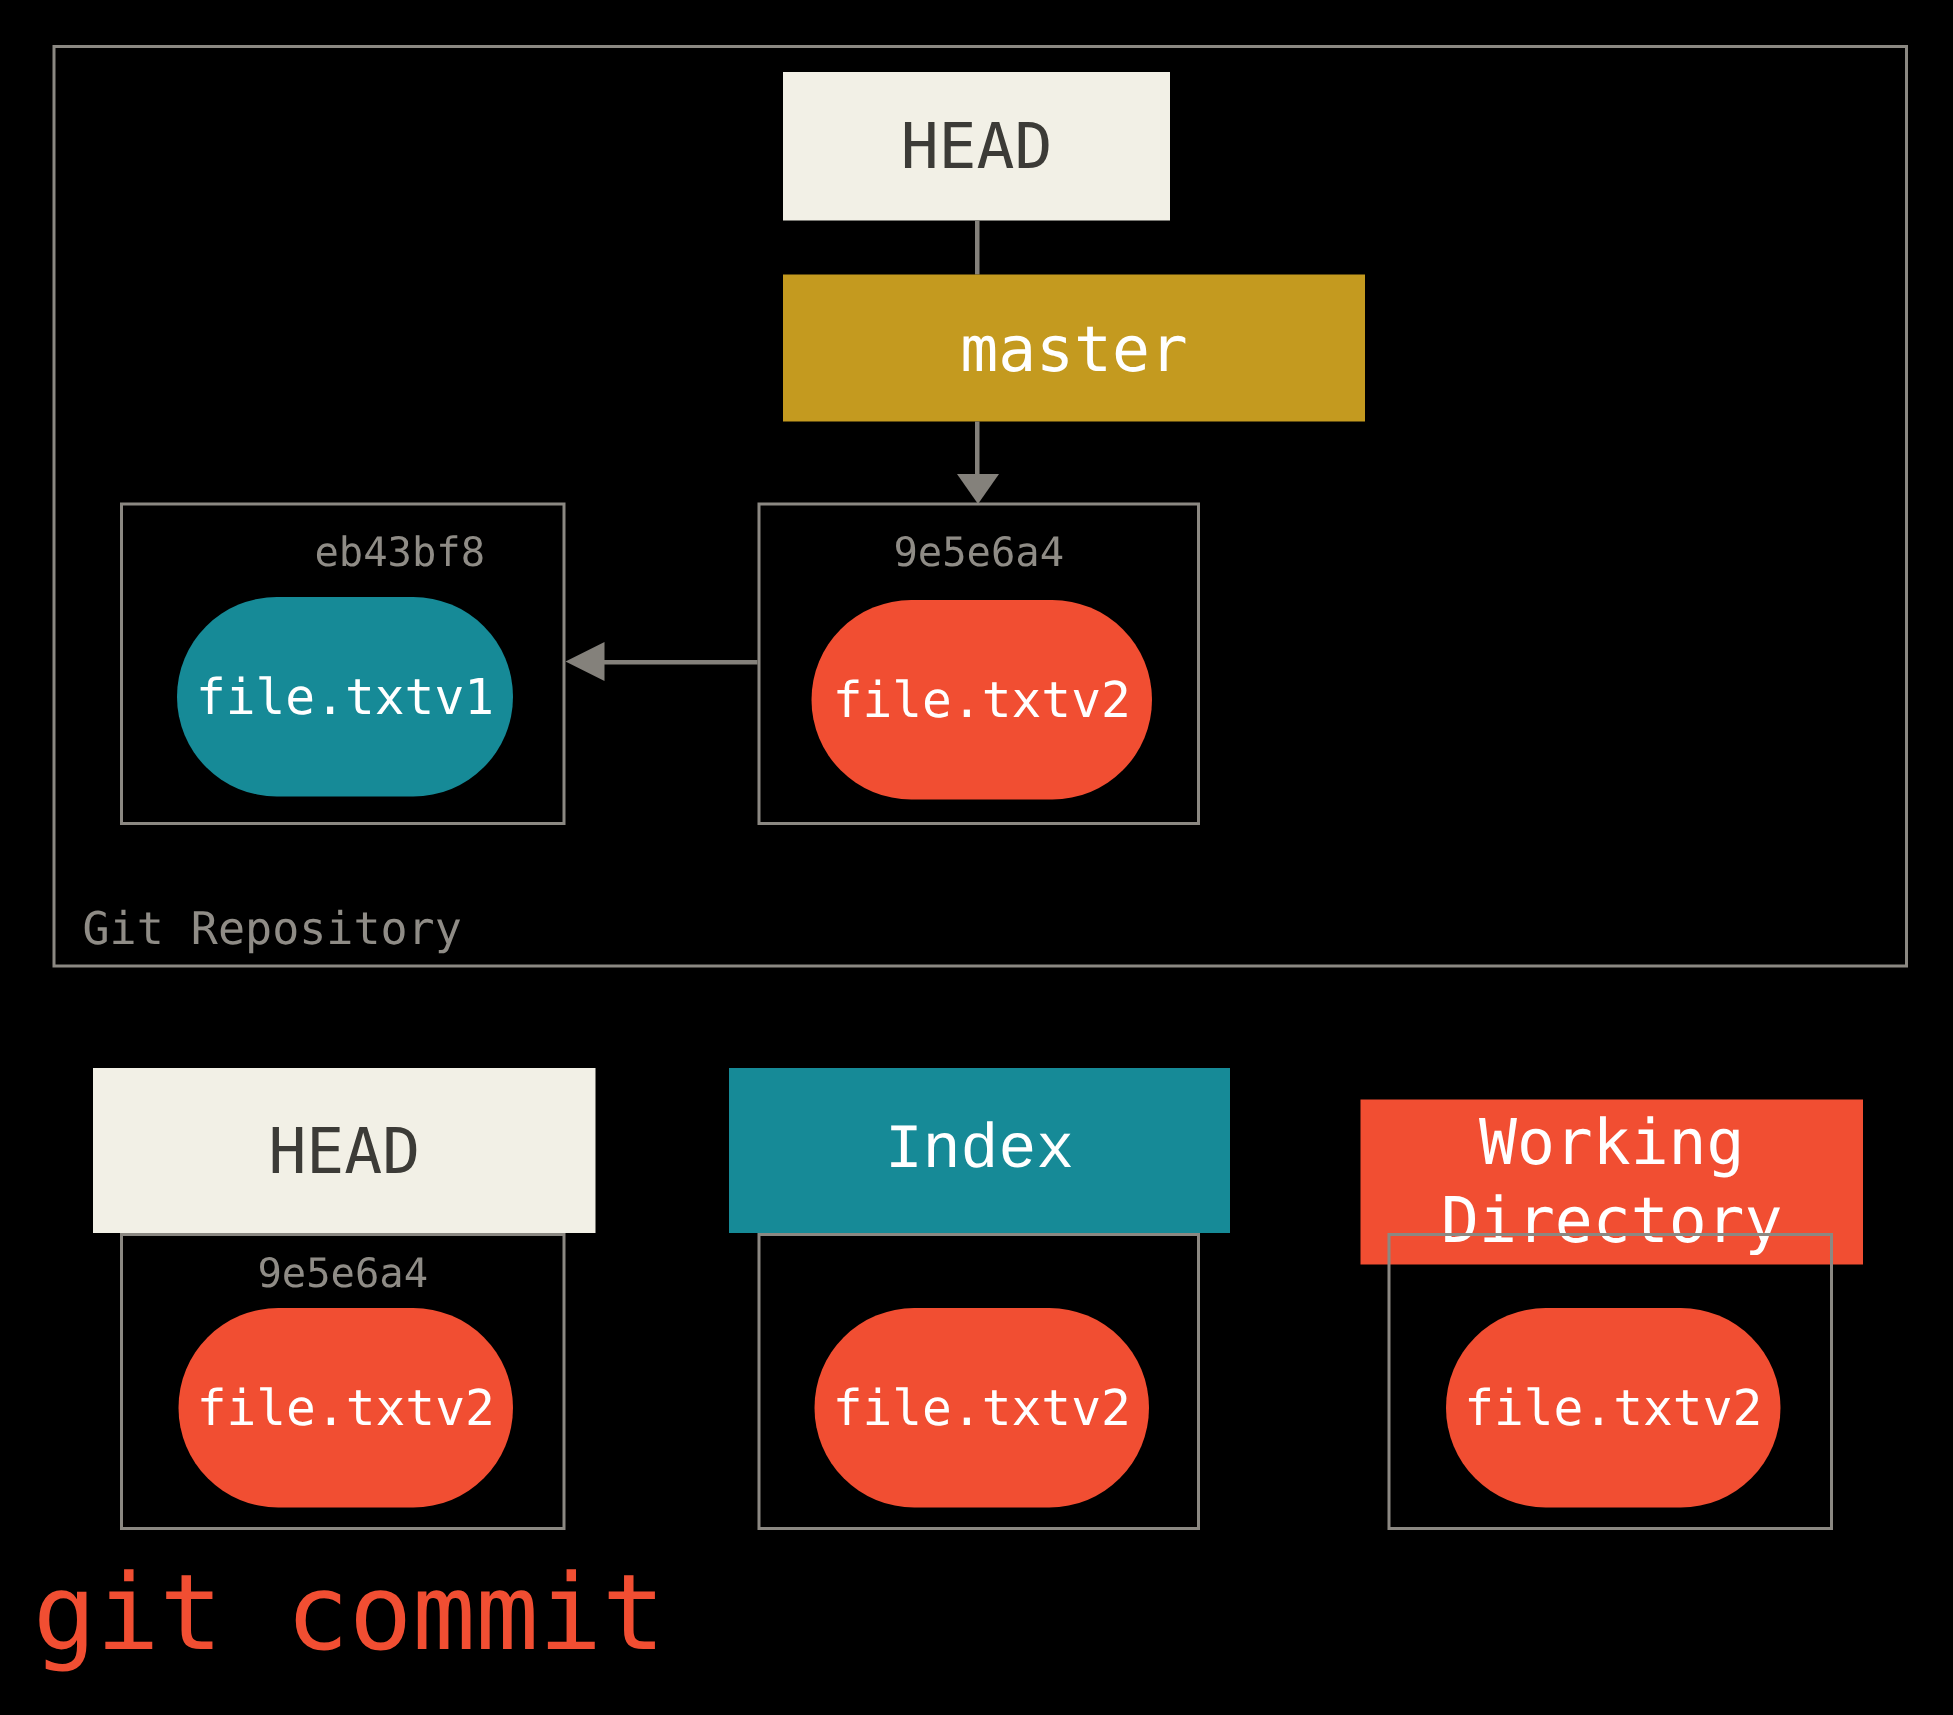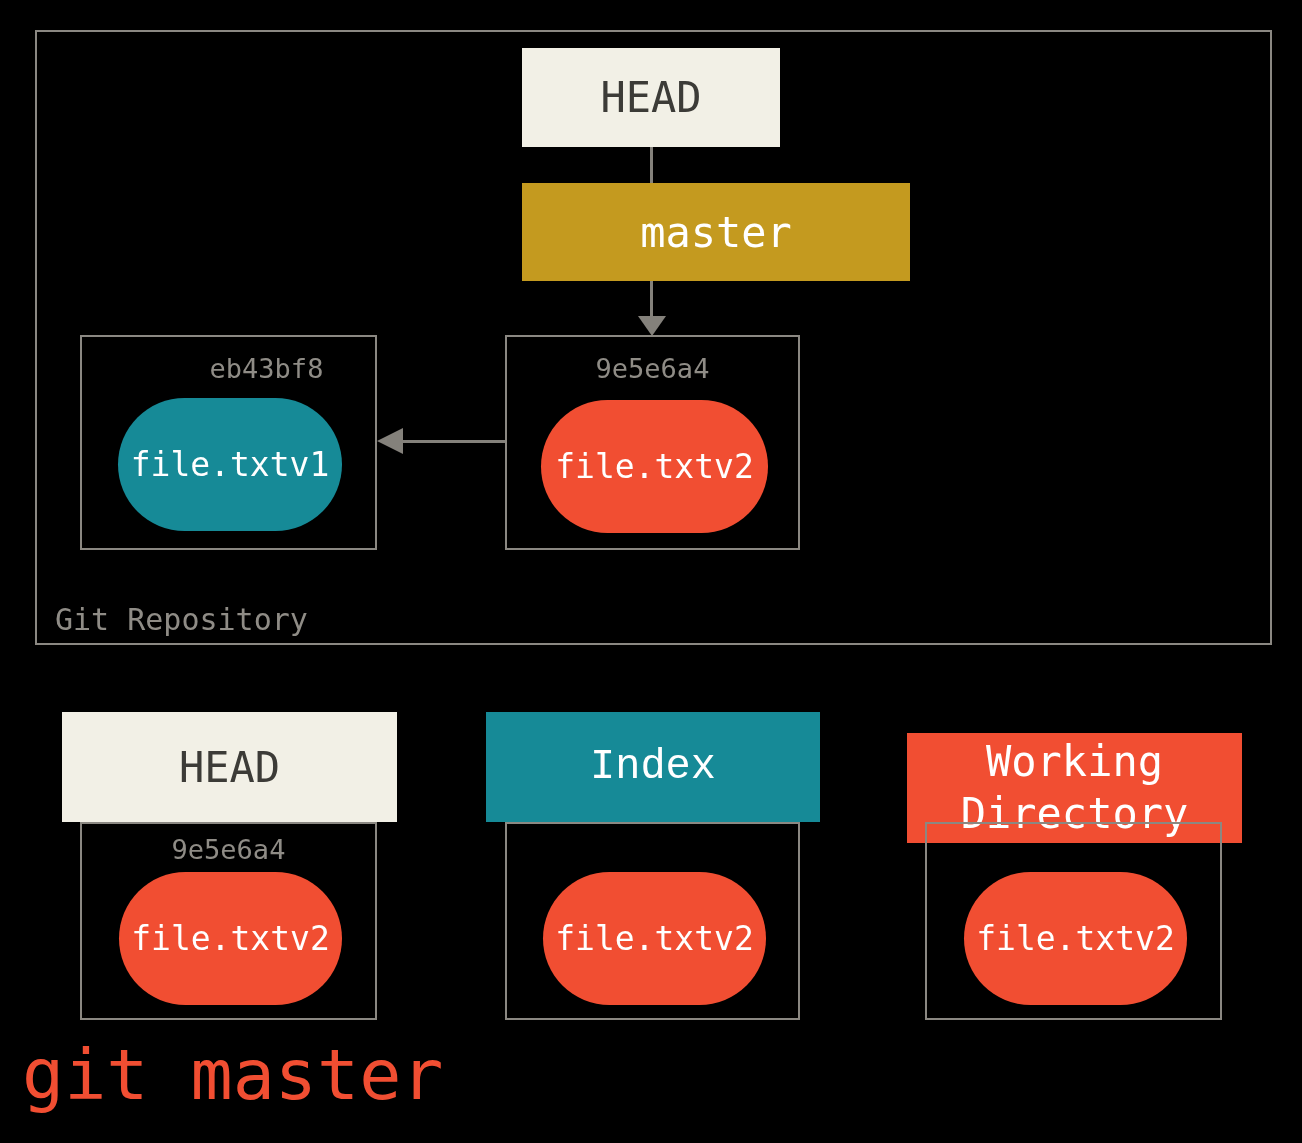--- a/index.html
+++ b/index.html
@@ -108,15 +108,15 @@
     <span class="prelines">Working
 Directory</span>
   </div>
   <div class="abs outline" style="left:925px; top:822px; width:297px; height:198px;">
     <div class="abs center col blob blob-orange" style="left:37px; top:48px; width:223px; height:133px;">
       <div>file.txt</div>
       <div>v2</div>
     </div>
   </div>
 
-  <div class="abs caption" style="left:22px; top:1040px;">git master</div>
+  <div class="abs caption" style="left:22px; top:1040px;">git commit</div>
 
 </div>
 
 </body></html>

